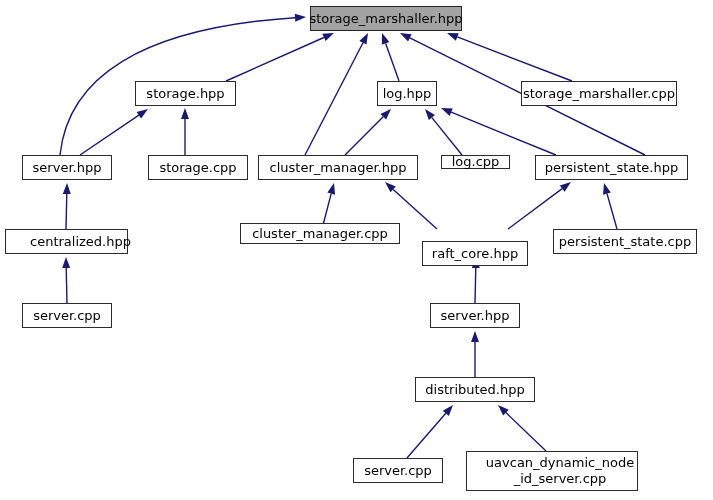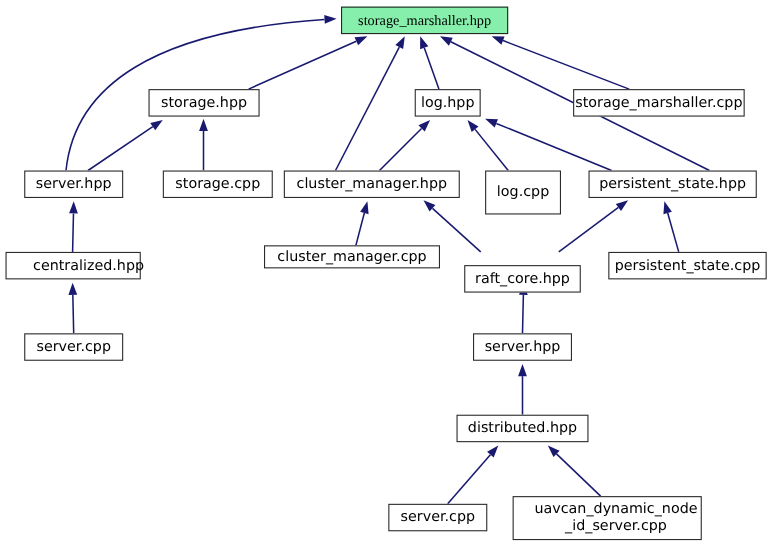--- a/index.html
+++ b/index.html
@@ -31,23 +31,22 @@
     font-size: 13px;
     line-height: 16px;
     display: flex;
     align-items: center;
     justify-content: center;
     text-align: center;
     white-space: pre-line;
     z-index: 2;
   }
   .gnode.root {
-    background: #86efac;
+    background: #a3a3a3;
     border-color: #262626;
-    font-family: Liberation Serif, serif;
   }
   .edge-path {
     fill: none;
     stroke: #191970;
     stroke-width: 1.4px;
   }
   .edge-arrow {
     fill: #191970;
     stroke: none;
   }
@@ -100,21 +99,21 @@
       <path d="M546,451 L505.9,412.6" class="edge-path" style="stroke: rgb(25, 25, 112);"></path>
       <polygon points="498,405 508.7,409.7 503.2,415.5" class="edge-arrow" style="fill: rgb(25, 25, 112);"></polygon>
     </svg>
 <div class="gnode root" style="left: 310px; top: 6px; width: 152px; height: 25px;">storage_marshaller.hpp</div>
     <div class="gnode" style="left: 135px; top: 81px; width: 101px; height: 25px;">storage.hpp</div>
     <div class="gnode" style="left: 377px; top: 81px; width: 60px; height: 25px;">log.hpp</div>
     <div class="gnode" style="left: 521px; top: 81px; width: 156px; height: 25px;">storage_marshaller.cpp</div>
     <div class="gnode" style="left: 22px; top: 155px; width: 90px; height: 25px;">server.hpp</div>
     <div class="gnode" style="left: 135px; top: 155px; width: 100px; height: 25px; margin-left: 13px;">storage.cpp</div>
     <div class="gnode" style="left: 258px; top: 155px; width: 160px; height: 25px;">cluster_manager.hpp</div>
-    <div class="gnode" style="left: 441px; top: 155px; width: 69px; height: 40px;">log.cpp</div>
+    <div class="gnode" style="left: 441px; top: 155px; width: 69px; height: 14px;">log.cpp</div>
     <div class="gnode" style="left: 535px; top: 155px; width: 153px; height: 25px;">persistent_state.hpp</div>
     <div class="gnode" style="left: 5px; top: 229px; width: 123px; height: 25px; padding-left: 28px;">centralized.hpp</div>
     <div class="gnode" style="left: 240px; top: 223px; width: 160px; height: 21px;">cluster_manager.cpp</div>
     <div class="gnode" style="left: 422px; top: 229px; width: 106px; height: 25px; margin-top: 12px;">raft_core.hpp</div>
     <div class="gnode" style="left: 553px; top: 229px; width: 144px; height: 25px;">persistent_state.cpp</div>
     <div class="gnode" style="left: 22px; top: 303px; width: 90px; height: 25px;">server.cpp</div>
     <div class="gnode" style="left: 430px; top: 303px; width: 90px; height: 25px;">server.hpp</div>
     <div class="gnode" style="left: 415px; top: 377px; width: 120px; height: 25px;">distributed.hpp</div>
     <div class="gnode" style="left: 353px; top: 458px; width: 90px; height: 25px;">server.cpp</div>
     <div class="gnode" style="left: 466px; top: 451px; width: 172px; height: 40px; padding-left: 16px;">uavcan_dynamic_node

